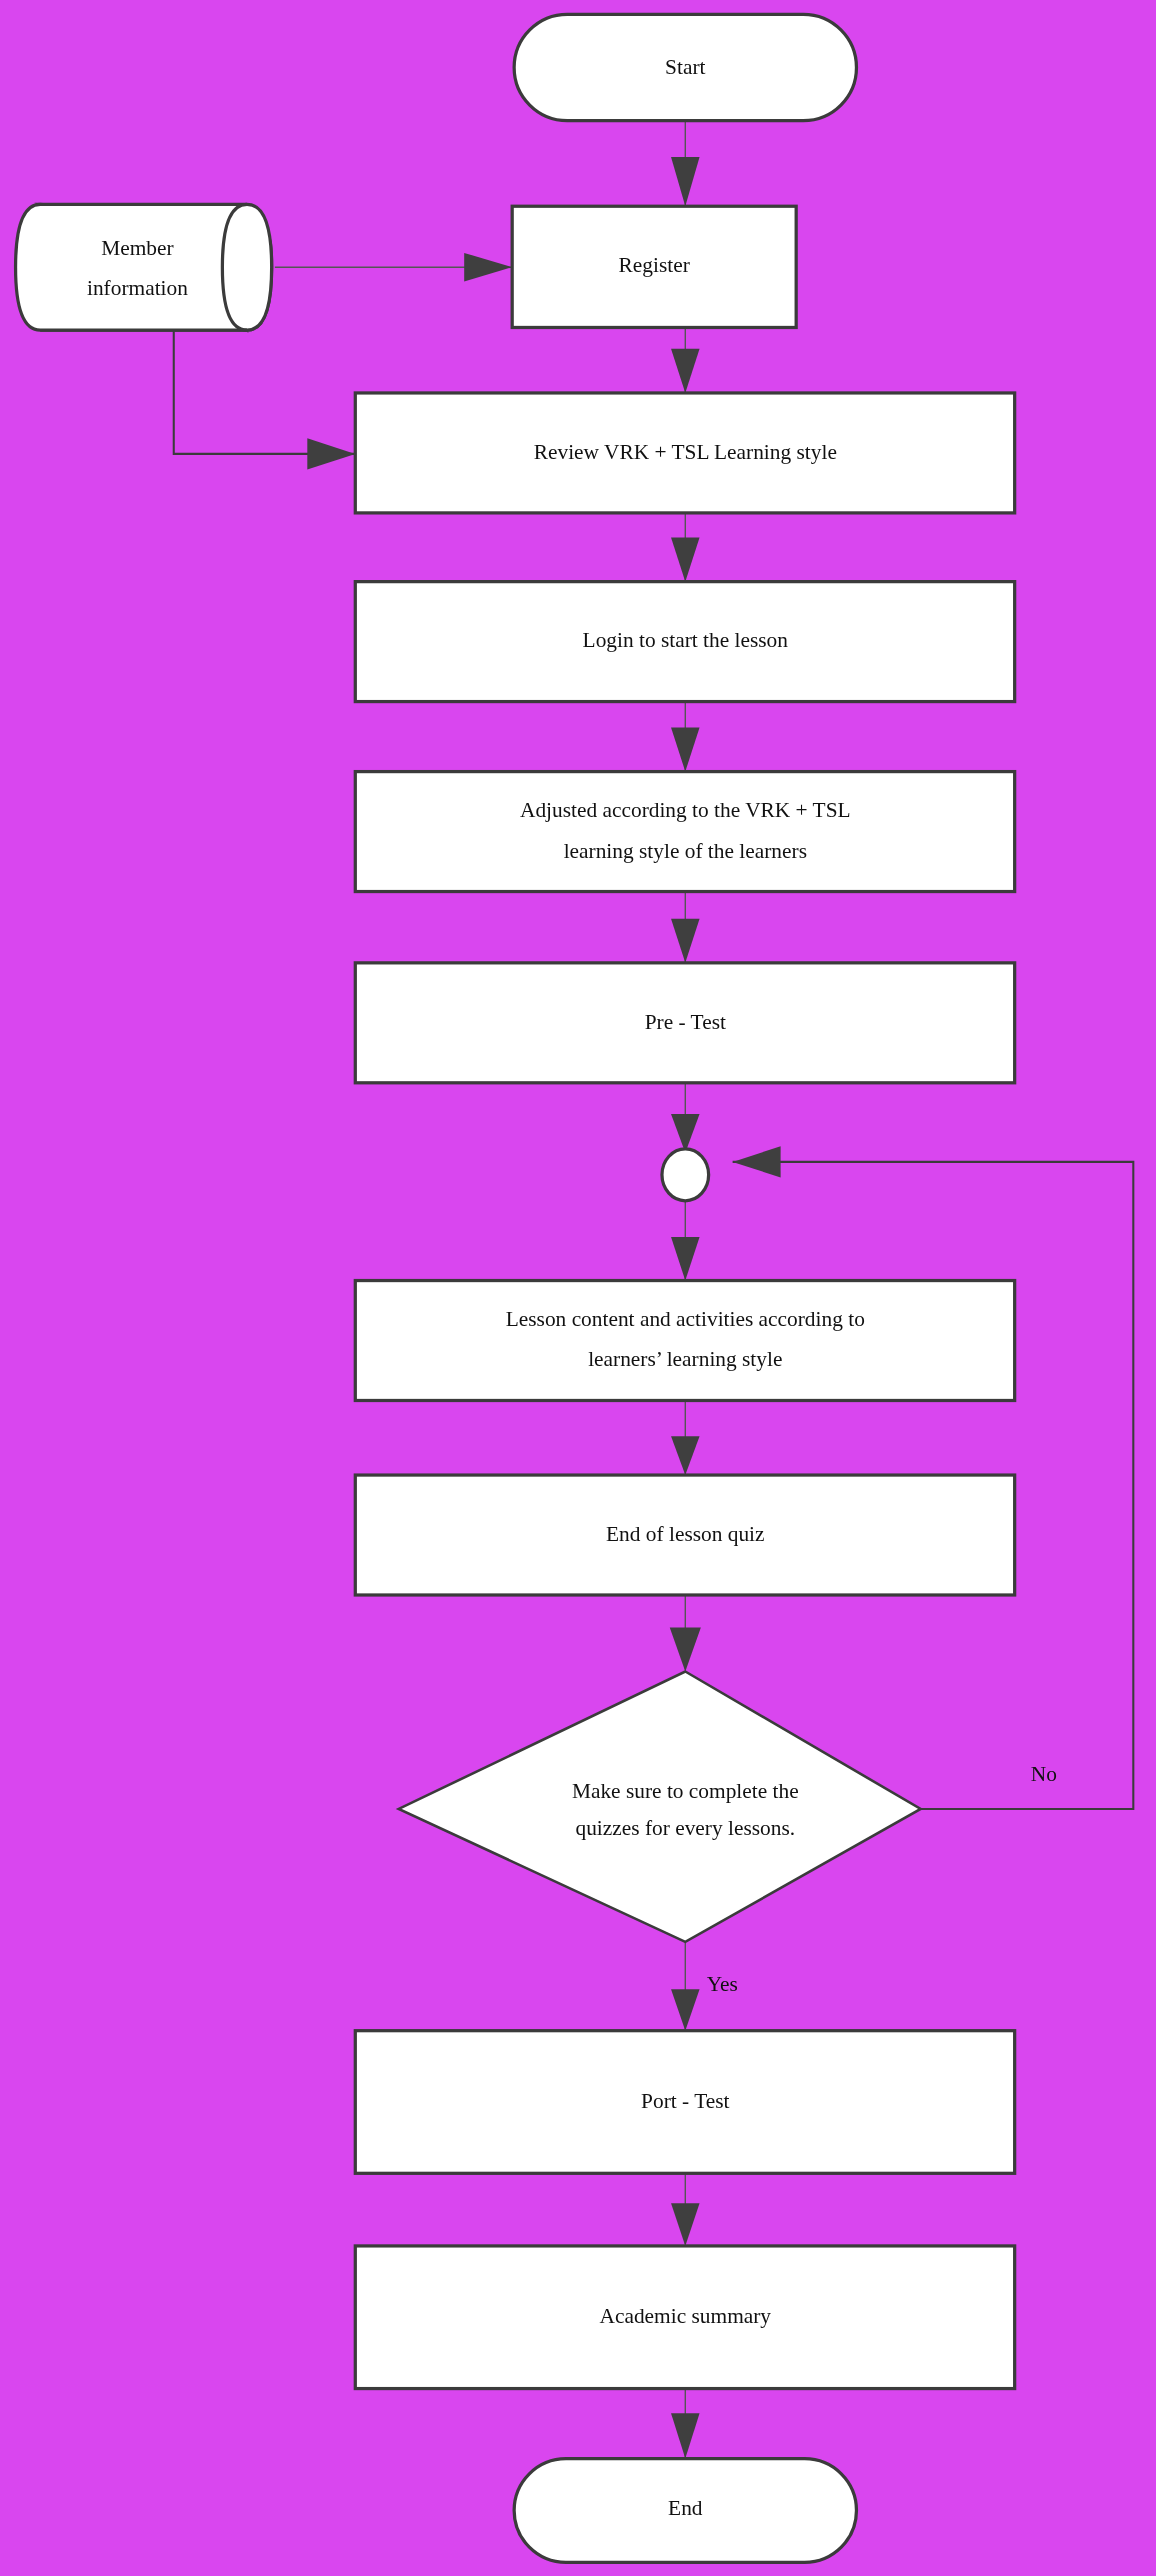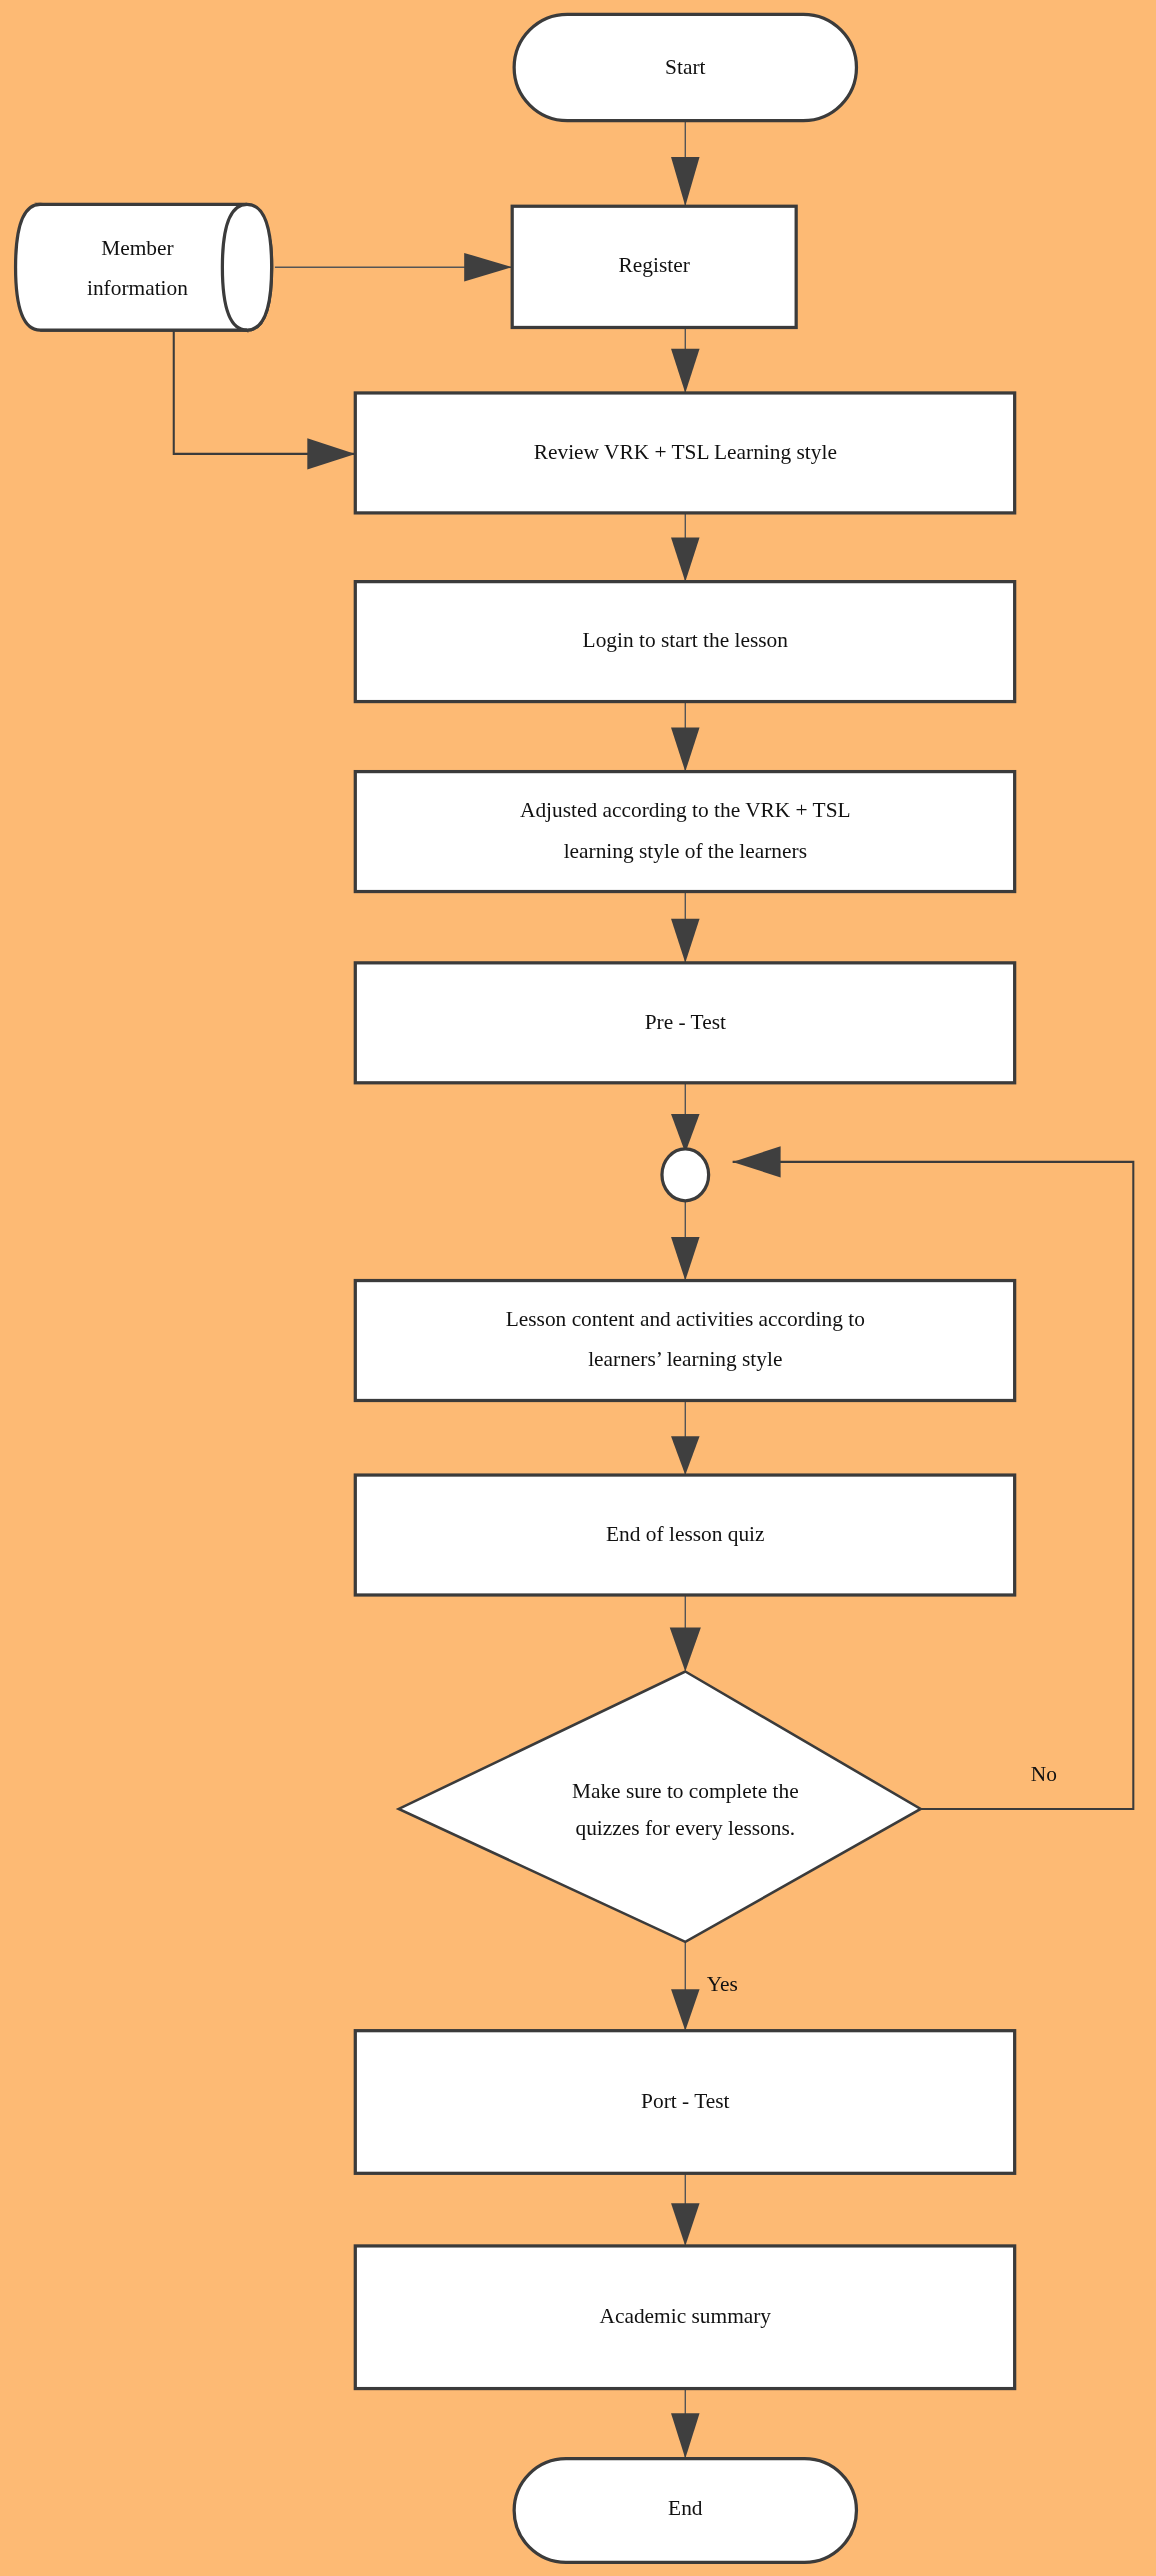--- a/index.html
+++ b/index.html
@@ -7,21 +7,21 @@
     padding: 0;
     background: #ffffff;
   }
   body {
     font-family: "Liberation Serif", "DejaVu Serif", serif;
   }
   #flow-root {
     position: relative;
     width: 1156px;
     height: 2576px;
-    background: #fdba74;
+    background: #d946ef;
     overflow: hidden;
     text-decoration: underline;
   }
   svg#flow-svg {
     position: absolute;
     top: 0;
     left: 0;
     width: 1156px;
     height: 2576px;
     display: block;

